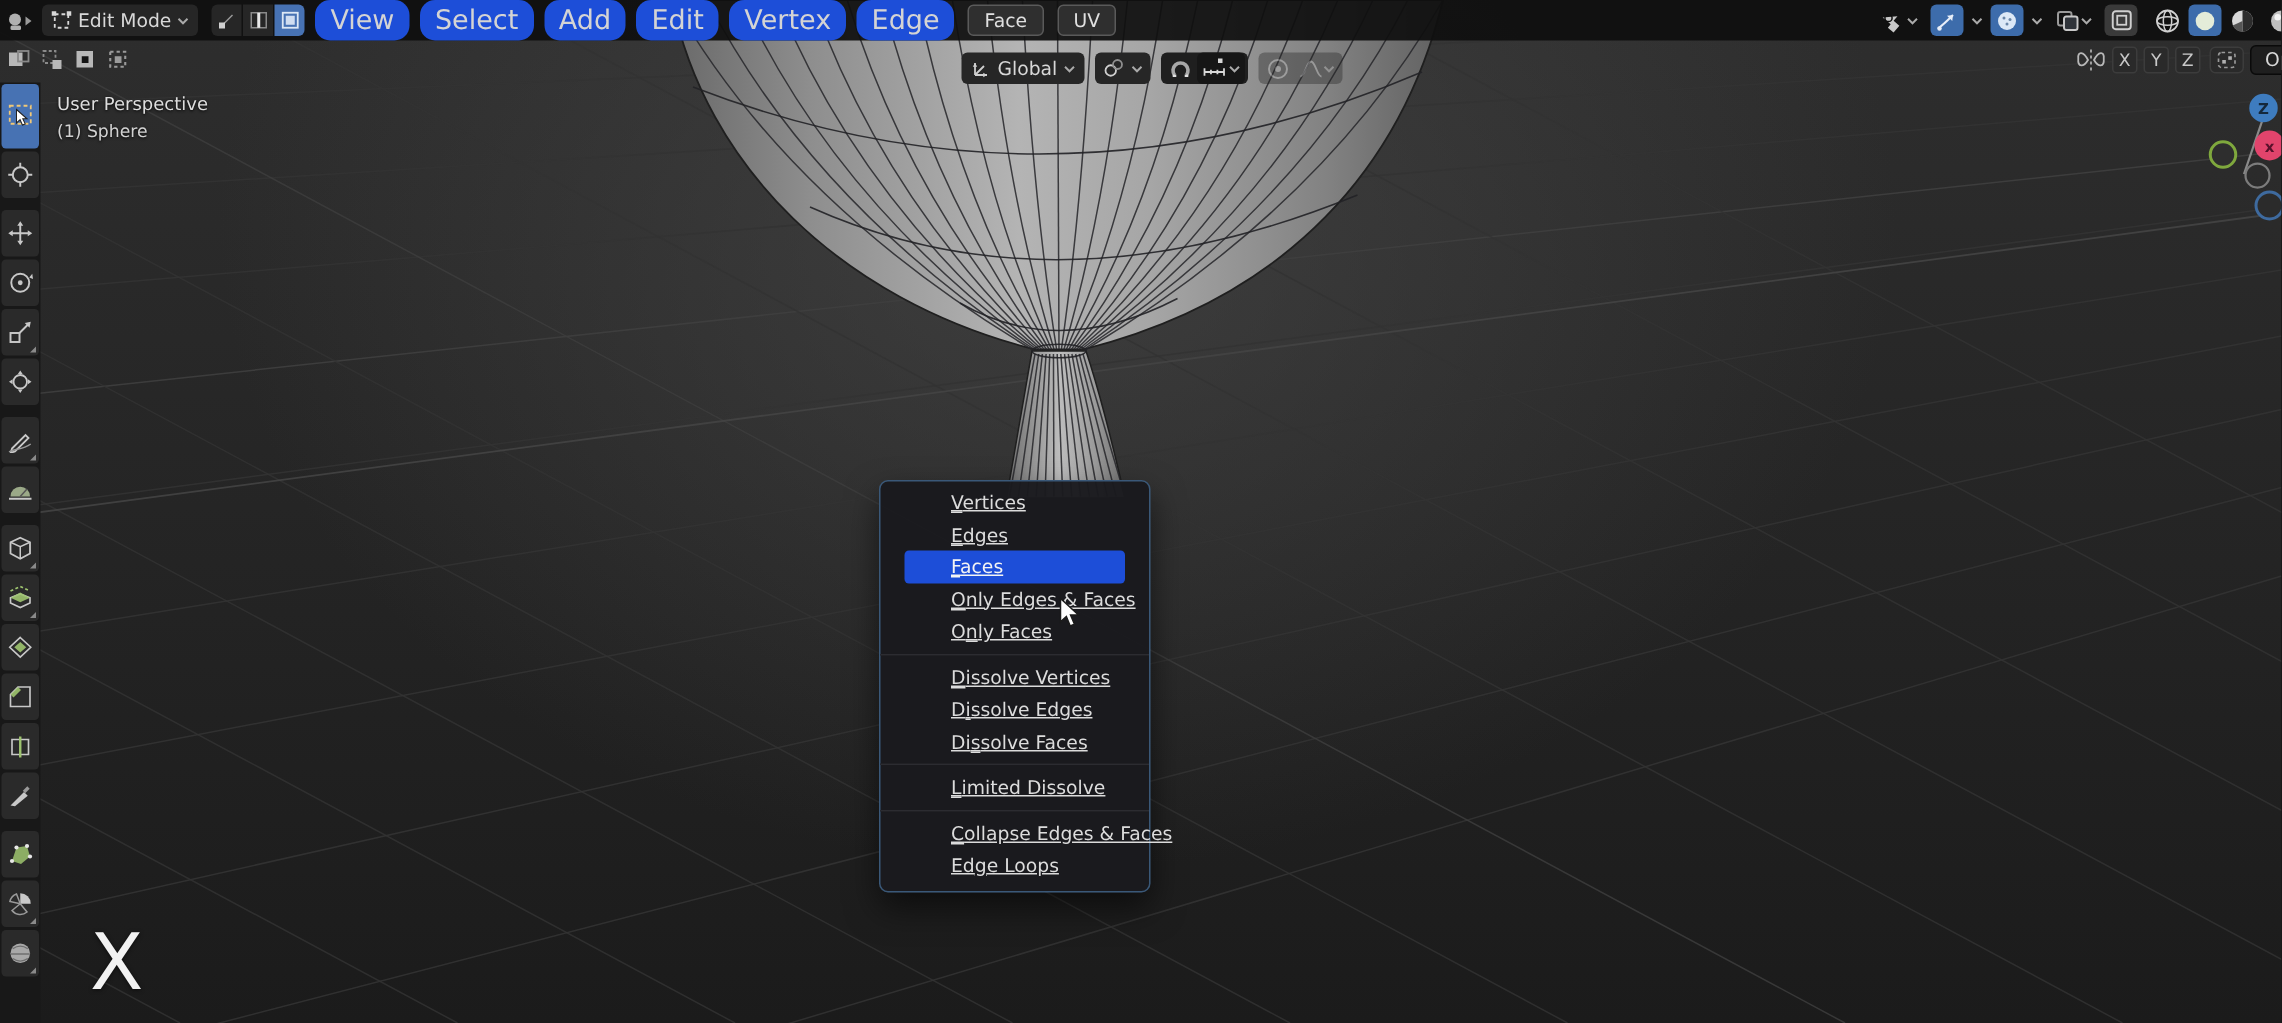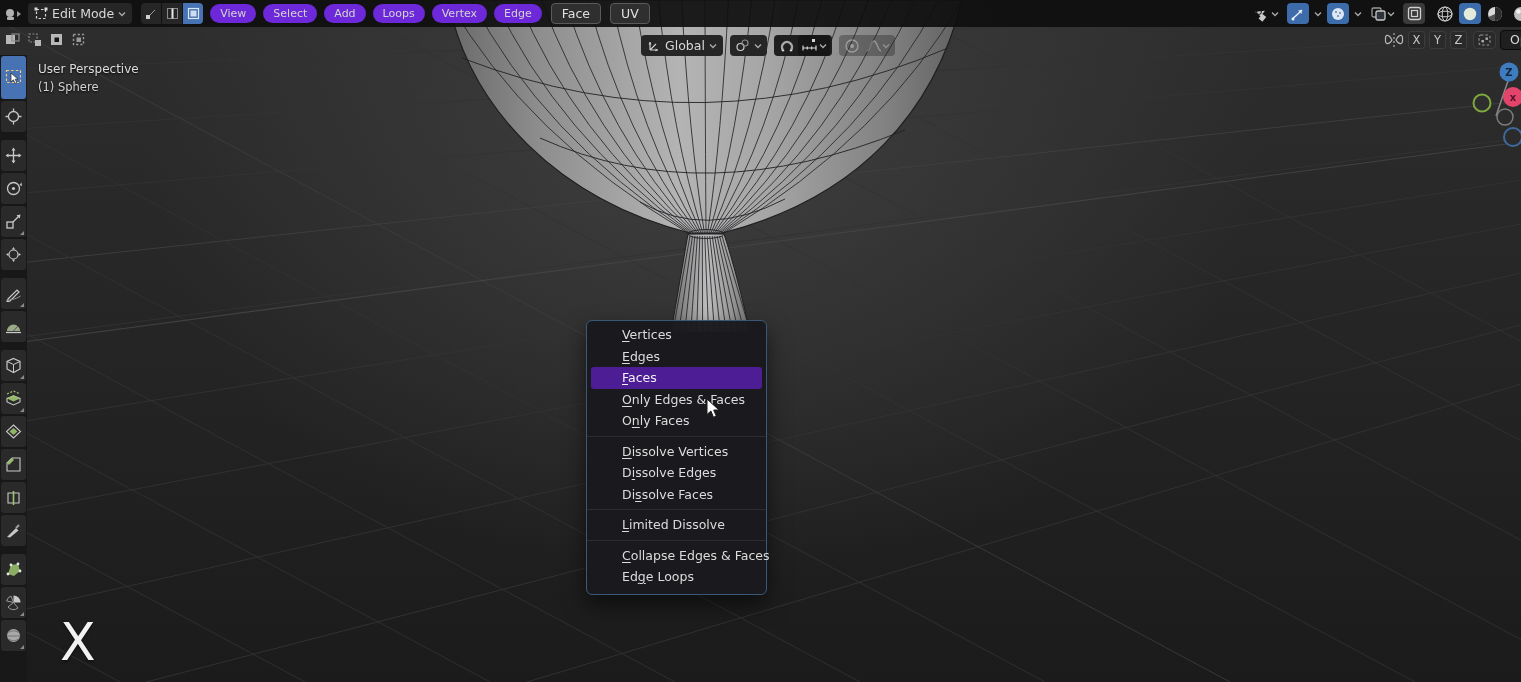--- a/index.html
+++ b/index.html
@@ -11,21 +11,21 @@
   
   #scene { position:absolute; left:0; top:0; }
 
   
   .header { position:absolute; left:0; top:0; width:1521px; height:27px;
     background:rgba(15,15,15,0.93); display:flex; align-items:center; padding:0 3px; z-index:20; }
   .hgroup { display:flex; align-items:center; gap:3px; }
   .chev { display:inline-block; width:8px; height:8px; }
   .dropdown { display:flex; align-items:center; gap:4px; background:#262626; border-radius:4px;
     height:21px; padding:0 6px; color:#d8d8d8; font-size:12.5px; }
-  .menu-pill { color:#d4d4d4; font-size:11px; padding:3px 10px; border-radius:10px; background:#6d28d9; margin-left:4px; }
+  .menu-pill { color:#d4d4d4; font-size:18px; padding:3px 10px; border-radius:10px; background:#1d4ed8; margin-left:4px; }
   .menu-box { color:#e0e0e0; font-size:12.5px; padding:2px 10px; border-radius:4px;
     background:#2f2f2f; border:1px solid #5a5a5a; margin-left:6px;text-align:right; }
   .segmented { display:flex; gap:1px; margin-left:6px; }
   .seg-btn { width:20px; height:21px; background:#262626; display:flex; align-items:center; justify-content:center; }
   .seg-btn:first-child { border-radius:4px 0 0 4px; }
   .seg-btn:last-child { border-radius:0 4px 4px 0; }
   .seg-btn.active { background:#4772b3; }
   .icon-btn { height:21px; display:flex; align-items:center; justify-content:center; background:#232323;
     border-radius:4px; padding:0 3px; }
   .icon-btn.blue { background:#3d6cab; }
@@ -56,22 +56,22 @@
   .vp-label-1 { position:absolute; left:38px; top:62px; font-size:12px; color:#dedede;
     text-shadow:0 1px 2px rgba(0,0,0,.9); z-index:5; }
   .vp-label-2 { position:absolute; left:38px; top:80px; font-size:11.5px; color:#d2d2d2;
     text-shadow:0 1px 2px rgba(0,0,0,.9); z-index:5; }
 
   
   .delete-menu { position:absolute; left:586px; top:320px; width:181px; z-index:30;
     background:rgba(26,26,30,0.97); border:1px solid #3a5878; border-radius:6px;
     box-shadow:0 10px 22px rgba(0,0,0,.55); padding:3px 0 6px; font-size:12.5px; color:#dcdcdc; }
   .dm-title { color:#949494; padding:6px 10px 7px; border-bottom:1px solid #121216; margin-bottom:3px; }
-  .dm-item { height:21.5px; line-height:21.5px; padding-left:31px; margin:0 4px; border-radius:3px; white-space:nowrap; }
-  .dm-item.highlight { background:#4c1d95; color:#f4f4f4; }
+  .dm-item { height:21.5px; line-height:21.5px; padding-left:31px; margin:0 16px; border-radius:3px; white-space:nowrap;text-decoration:underline; }
+  .dm-item.highlight { background:#1d4ed8; color:#f4f4f4; }
   .dm-sep { height:1px; background:#121216; border-bottom:1px solid #2c2c31; margin:4px 0; }
   .dm-item u { text-underline-offset:2px; }
 
   
   .screencast-key { position:absolute; left:60px; top:612px; font-size:52px; color:#f2f2f2; z-index:5;
     text-shadow:0 1px 3px rgba(0,0,0,.6); }
 
   
   .cursor { position:absolute; left:706px; top:398px; z-index:40; }
 </style>
@@ -237,21 +237,21 @@
           <svg width="13" height="13" viewBox="0 0 13 13">
             <rect x="1.5" y="1.5" width="10" height="10" fill="none" stroke="#dce7f5" stroke-width="1.2"></rect>
             <rect x="3.5" y="3.5" width="6" height="6" fill="#e8f0fb" opacity="0.85"></rect>
           </svg>
         </div>
       </div>
 
       <span class="menu-pill">View</span>
       <span class="menu-pill">Select</span>
       <span class="menu-pill">Add</span>
-      <span class="menu-pill">Loops</span>
+      <span class="menu-pill">Edit</span>
       <span class="menu-pill">Vertex</span>
       <span class="menu-pill">Edge</span>
       <span class="menu-box">Face</span>
       <span class="menu-box">UV</span>
     </div>
 
     <div class="center-controls">
       <div class="dropdown">
         <svg width="14" height="14" viewBox="0 0 14 14">
           <path d="M3,11 L3,3 M3,11 L11,11 M3,11 L9,5" fill="none" stroke="#cfcfcf" stroke-width="1.2"></path>

